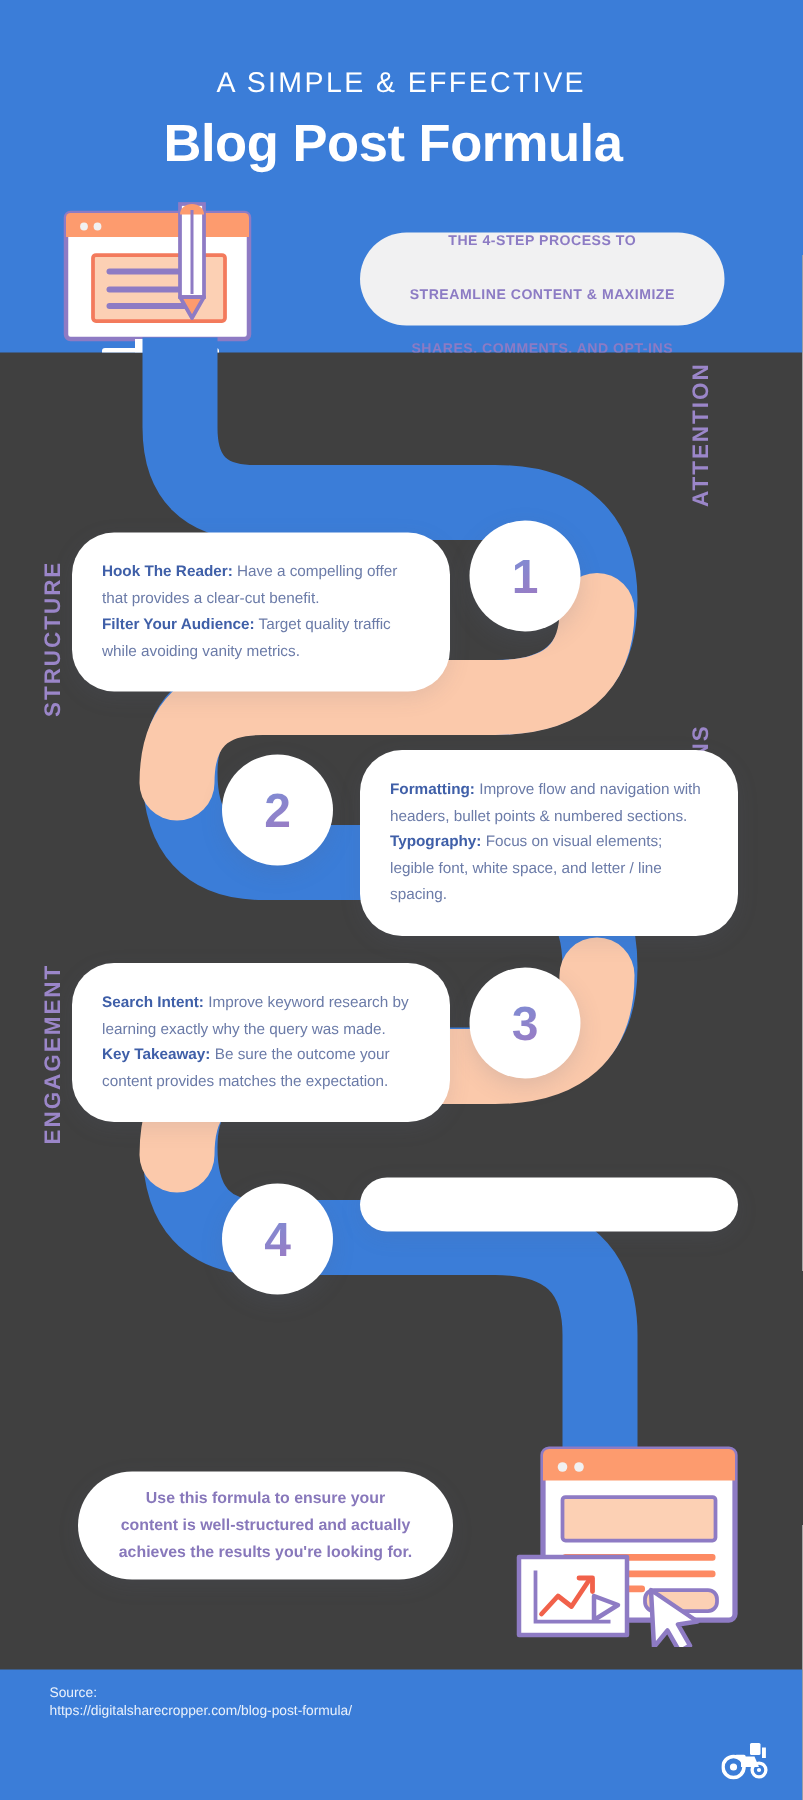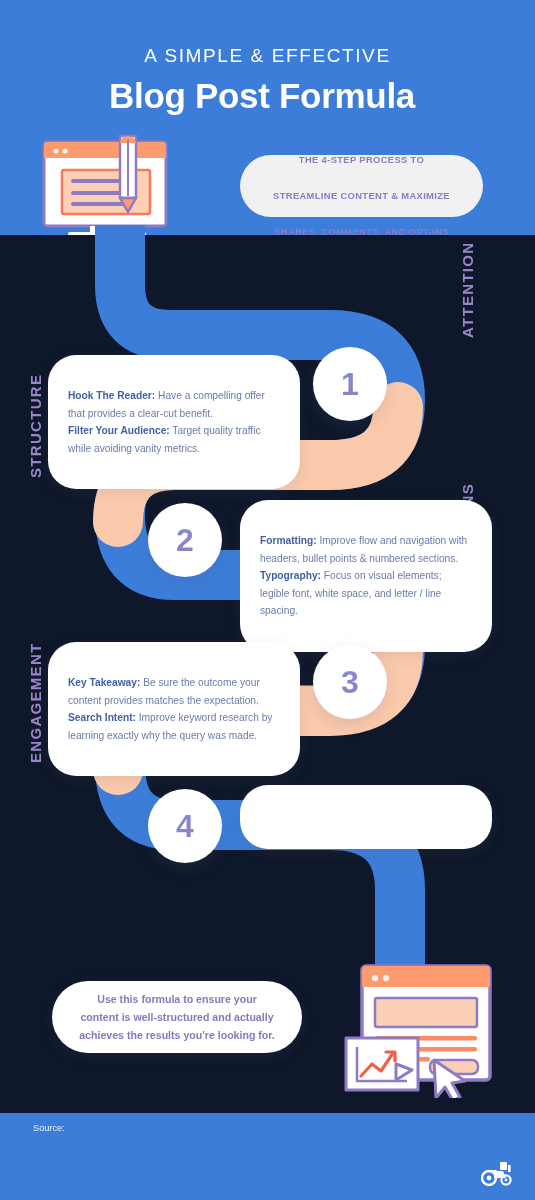--- a/index.html
+++ b/index.html
@@ -9,21 +9,21 @@
     height: 1200px;
     background: #f0f0f0;
     font-family: "Liberation Sans", sans-serif;
     overflow: hidden;
   }
 
   #page {
     position: relative;
     width: 535px;
     height: 1200px;
-    background: #0f172a;
+    background: #404040;
     overflow: hidden;
   }
 
   
   .header {
     position: absolute;
     left: 0; top: 0;
     width: 535px; height: 235px;
     background: #3b7dd8;
     overflow: hidden;
@@ -107,21 +107,21 @@
   #label-structure   { left: 44px;  top: 478px; }
   #label-expectations{ left: 476px; top: 613px; }
   #label-engagement  { left: 44px;  top: 763px; }
 
   
   .card {
     position: absolute;
     background: #ffffff;
     border-radius: 28px;
     box-shadow: 0 4px 14px rgba(90,100,130,0.13);
-    padding: 32px 20px;
+    padding: 18px 20px;
   }
   .card p {
     color: #6b7ba8;
     font-size: 10.2px;
     line-height: 17.5px;
   }
   .card b {
     color: #3f5fa8;
     font-weight: bold;
   }
@@ -307,22 +307,22 @@
 
   <div class="card" id="card-2">
     <p><b>Formatting:</b><span> Improve flow and navigation with headers, bullet points &amp; numbered sections.</span></p>
     <p><b>Typography:</b><span> Focus on visual elements; legible font, white space, and letter / line spacing.</span></p>
   </div>
   <div class="bubble" id="bubble-2">
     <span>2</span>
   </div>
 
   <div class="card" id="card-3">
+    <p><b>Search Intent:</b><span> Improve keyword research by learning exactly why the query was made.</span></p>
     <p><b>Key Takeaway:</b><span> Be sure the outcome your content provides matches the expectation.</span></p>
-    <p><b>Search Intent:</b><span> Improve keyword research by learning exactly why the query was made.</span></p>
   </div>
   <div class="bubble" id="bubble-3">
     <span>3</span>
   </div>
 
   <div class="card" id="card-4">
   </div>
   <div class="bubble" id="bubble-4">
     <span>4</span>
   </div>
@@ -348,20 +348,21 @@
     <path d="M66 116 l16 6 l-16 10 z" fill="#ffffff" stroke="#8e7bc4" stroke-width="3" stroke-linejoin="round"></path>
     <path d="M27 99 v34 h50" fill="none" stroke="#8e7bc4" stroke-width="2.5"></path>
     <polyline points="31,128 42,116 51,123 63,105" fill="none" stroke="#f1614a" stroke-width="3.2" stroke-linejoin="round" stroke-linecap="round"></polyline>
     <path d="M56 104 h9 v9" fill="none" stroke="#f1614a" stroke-width="3.2" stroke-linecap="round" stroke-linejoin="round"></path>
 
     <path d="M104 112 l2 38 l9 -11 l8 14 l7 -4 l-8 -14 l13 -2 z" fill="#ffffff" stroke="#8e7bc4" stroke-width="3" stroke-linejoin="round"></path>
   </svg>
 
   <div class="footer"></div>
   <div class="source-label">Source:</div>
+  <div class="source-url">https://digitalsharecropper.com/blog-post-formula/</div>
   <div class="brand">The Digital Sharecropper</div>
 
   <svg class="tractor-logo" viewBox="0 0 34 28">
     <circle cx="8" cy="19" r="7" fill="none" stroke="#ffffff" stroke-width="2.4"></circle>
     <circle cx="8" cy="19" r="2.4" fill="#ffffff"></circle>
     <circle cx="25" cy="21" r="4.6" fill="none" stroke="#ffffff" stroke-width="2.2"></circle>
     <circle cx="25" cy="21" r="1.4" fill="#ffffff"></circle>
     <path d="M13 19 v-7 h9 l3 7 z" fill="#ffffff"></path>
     <rect x="19" y="3" width="7" height="8" rx="1" fill="#ffffff"></rect>
     <rect x="27" y="6" width="2.6" height="7" fill="#ffffff"></rect>

